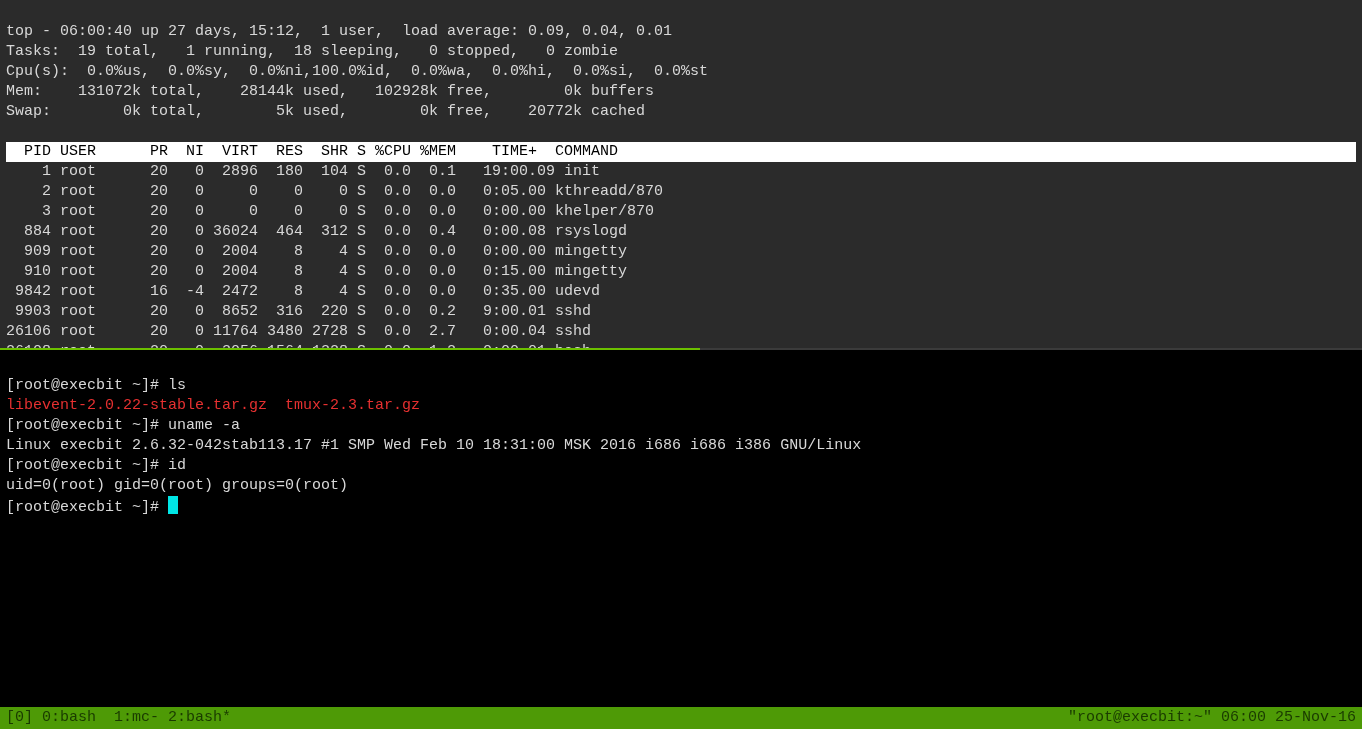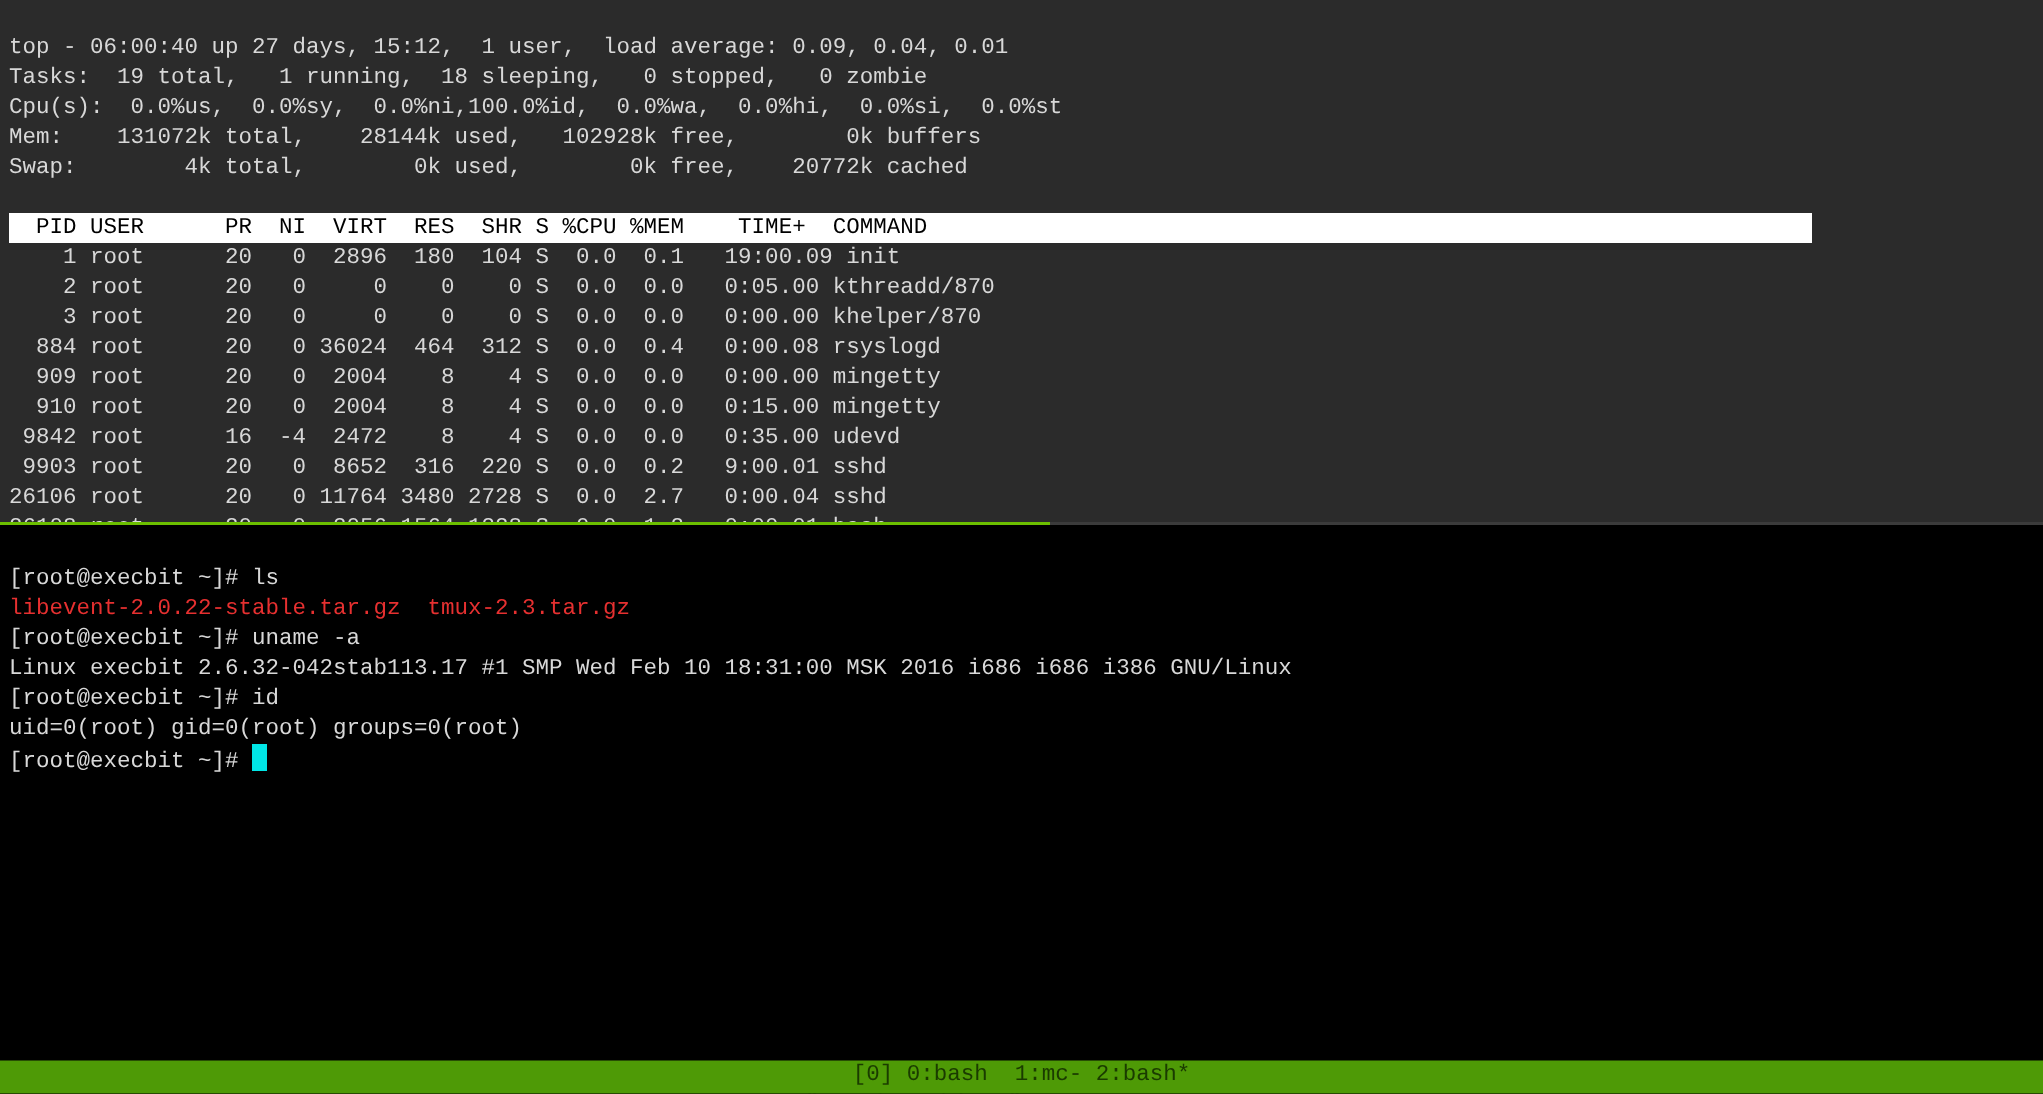--- a/index.html
+++ b/index.html
@@ -27,21 +27,21 @@
     top: 0;
     height: 350px;
     background: #2b2b2b;
     padding-left: 6px;
     padding-top: 2px;
   }
   .pane-top .header-row {
     display: inline-block;
     background: #fff;
     color: #000;
-    width: 1202px;
+    width: 1350px;
   }
   .divider {
     position: absolute;
     top: 348px;
     left: 0;
     width: 1362px;
     height: 2px;
     background: #3b3b3b;
   }
   .divider-active {
@@ -74,35 +74,34 @@
     width: 1362px;
     height: 22px;
     background: #4e9a06;
     color: #1a3b00;
     box-sizing: border-box;
     padding: 0 6px;
     display: flex;
     justify-content: space-between;
     align-items: center;
     font-size: 15px;
-    flex-direction: column;
   }
 </style>
 </head>
 <body>
 
 
 
 
 <div class="pane pane-top">
 <span>top - 06:00:40 up 27 days, 15:12,  1 user,  load average: 0.09, 0.04, 0.01</span>
 <span>Tasks:  19 total,   1 running,  18 sleeping,   0 stopped,   0 zombie</span>
 <span>Cpu(s):  0.0%us,  0.0%sy,  0.0%ni,100.0%id,  0.0%wa,  0.0%hi,  0.0%si,  0.0%st</span>
 <span>Mem:    131072k total,    28144k used,   102928k free,        0k buffers</span>
-<span>Swap:        4k total,        0k used,        0k free,    20772k cached</span>
+<span>Swap:        0k total,        5k used,        0k free,    20772k cached</span>
 
 <span class="header-row">  PID USER      PR  NI  VIRT  RES  SHR S %CPU %MEM    TIME+  COMMAND</span>
 <span>    1 root      20   0  2896  180  104 S  0.0  0.1   19:00.09 init</span>
 <span>    2 root      20   0     0    0    0 S  0.0  0.0   0:05.00 kthreadd/870</span>
 <span>    3 root      20   0     0    0    0 S  0.0  0.0   0:00.00 khelper/870</span>
 <span>  884 root      20   0 36024  464  312 S  0.0  0.4   0:00.08 rsyslogd</span>
 <span>  909 root      20   0  2004    8    4 S  0.0  0.0   0:00.00 mingetty</span>
 <span>  910 root      20   0  2004    8    4 S  0.0  0.0   0:15.00 mingetty</span>
 <span> 9842 root      16  -4  2472    8    4 S  0.0  0.0   0:35.00 udevd</span>
 <span> 9903 root      20   0  8652  316  220 S  0.0  0.2   9:00.01 sshd</span>

